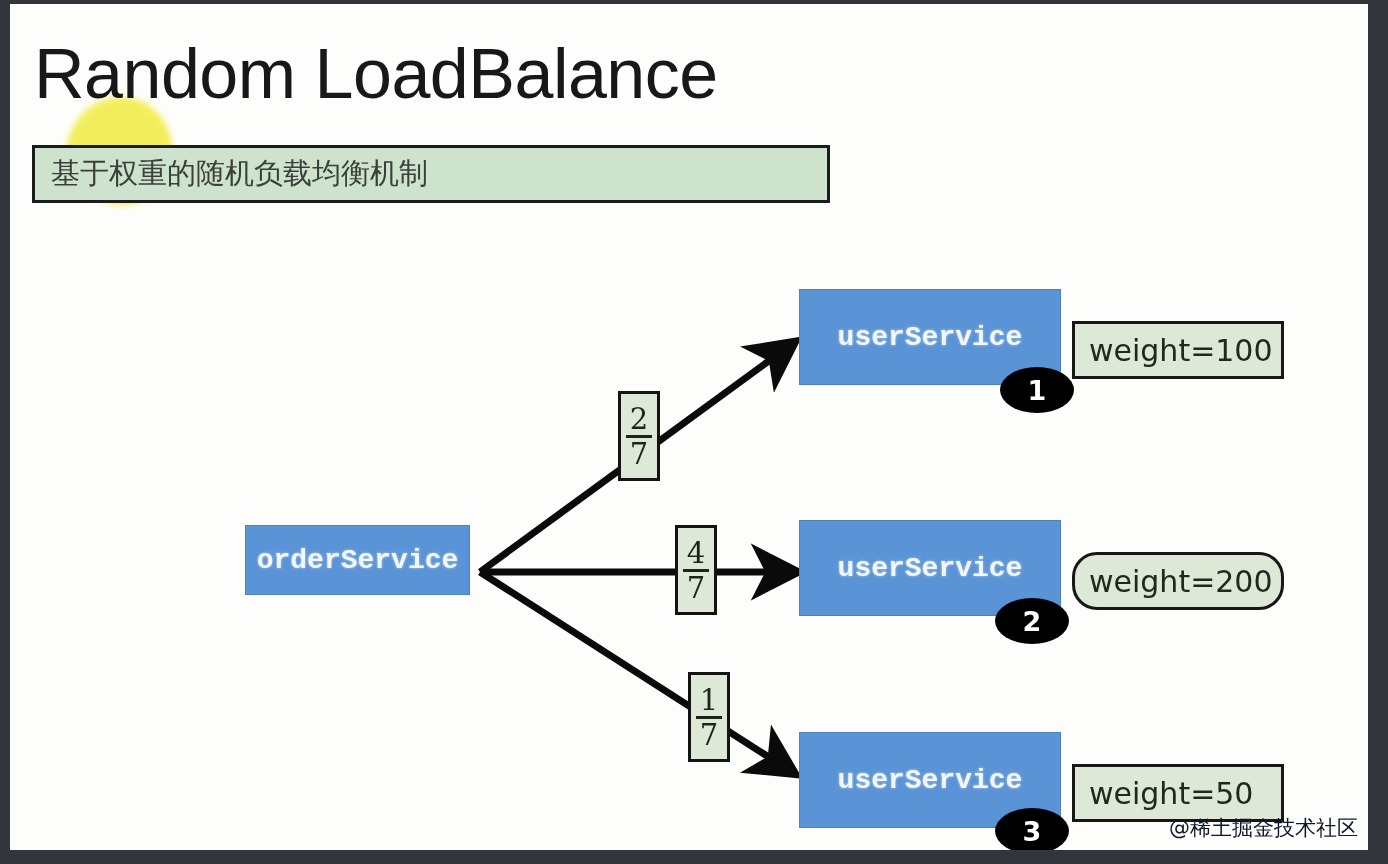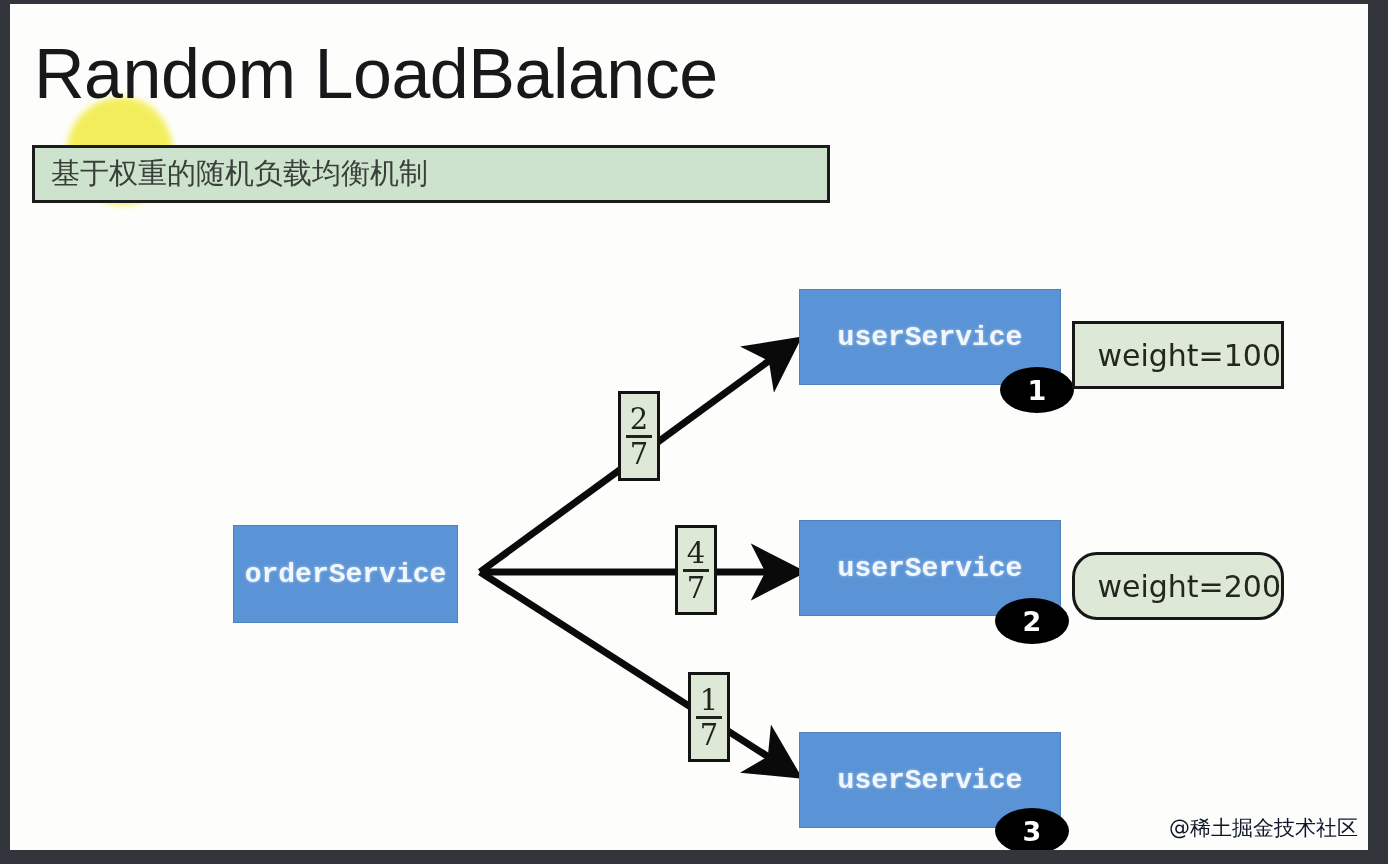--- a/index.html
+++ b/index.html
@@ -128,22 +128,21 @@
     font-family: "DejaVu Sans", sans-serif;
   }
 
   .weight-box {
     position: absolute;
     background: #dde8d6;
     border: 3px solid #171717;
     box-sizing: border-box;
     display: flex;
     align-items: center;
-    height: 68px;
-    justify-content: flex-end;
+    height: 58px;
   }
   .weight-text {
     margin-left: 14px;
     font-size: 30px;
     color: #222820;
     white-space: nowrap;
     font-family: "DejaVu Sans", sans-serif;
   }
 
   .fraction-box {
@@ -204,21 +203,21 @@
           </marker>
         </defs>
 
         <line x1="470" y1="568" x2="782" y2="340" stroke="#0a0a0a" stroke-width="7" marker-end="url(#ah)"></line>
 
         <line x1="470" y1="568" x2="784" y2="568" stroke="#0a0a0a" stroke-width="7" marker-end="url(#ah)"></line>
 
         <line x1="470" y1="568" x2="782" y2="768" stroke="#0a0a0a" stroke-width="7" marker-end="url(#ah)"></line>
       </svg>
 
-      <div class="node-box" style="left:223px; top:521px; width:225px; height:98px;">
+      <div class="node-box" style="left:235px; top:521px; width:225px; height:70px;">
         <span class="node-label">orderService</span>
       </div>
 
       <div class="node-box" style="left:789px; top:285px; width:262px; height:96px;">
         <span class="node-label">userService</span>
       </div>
       <div class="badge" style="left:990px; top:363px;">
         <span>1</span>
       </div>
       <div class="weight-box" style="left:1062px; top:317px; width:212px;">
@@ -233,20 +232,23 @@
       </div>
       <div class="weight-box" style="left:1062px; top:548px; width:212px;border-radius:25px;">
         <span class="weight-text">weight=200</span>
       </div>
 
       <div class="node-box" style="left:789px; top:728px; width:262px; height:96px;">
         <span class="node-label">userService</span>
       </div>
       <div class="badge" style="left:985px; top:804px;">
         <span>3</span>
+      </div>
+      <div class="weight-box" style="left:1062px; top:760px; width:212px;">
+        <span class="weight-text">weight=50</span>
       </div>
 
       <div class="fraction-box" style="left:608px; top:387px; height:90px;">
         <span class="frac-num">2</span>
         <span class="frac-bar"></span>
         <span class="frac-den">7</span>
       </div>
 
       <div class="fraction-box" style="left:665px; top:521px; height:90px;">
         <span class="frac-num">4</span>

